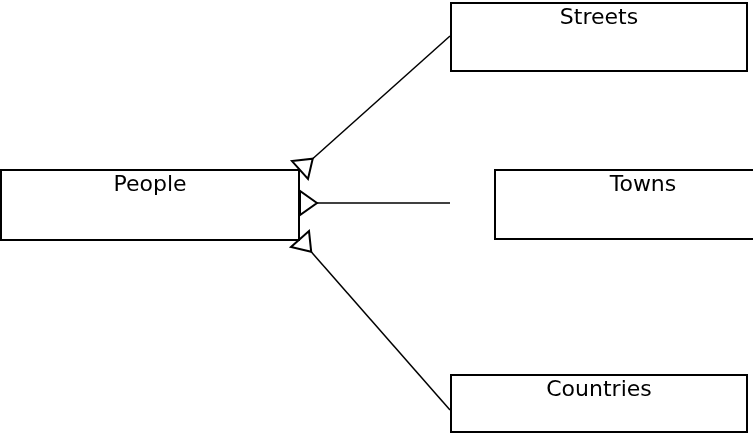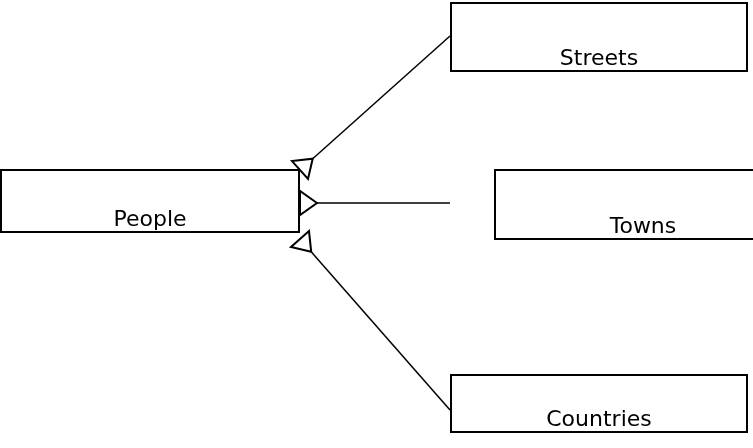--- a/index.html
+++ b/index.html
@@ -32,27 +32,27 @@
     stroke: #000000;
     stroke-width: 2;
     stroke-linejoin: miter;
   }
   .node {
     position: absolute;
     box-sizing: border-box;
     border: 2px solid #000000;
     background: #ffffff;
     display: flex;
-    align-items: flex-end;
+    align-items: flex-start;
     justify-content: center;
     font-size: 22px;
     color: #000000;
     white-space: nowrap;
   }
-  .node-people    { left: 0px;   top: 169px; width: 300px; height: 64px; }
+  .node-people    { left: 0px;   top: 169px; width: 300px; height: 72px; }
   .node-streets   { left: 450px; top: 2px;   width: 298px; height: 70px; }
   .node-towns     { left: 450px; top: 169px; width: 298px; height: 71px; margin-left: 44px; }
   .node-countries { left: 450px; top: 374px; width: 298px; height: 59px; }
 </style>
 </head>
 <body>
 
 <div class="canvas">
 
   <svg class="edge-layer" viewBox="0 0 753 448" xmlns="http://www.w3.org/2000/svg">

